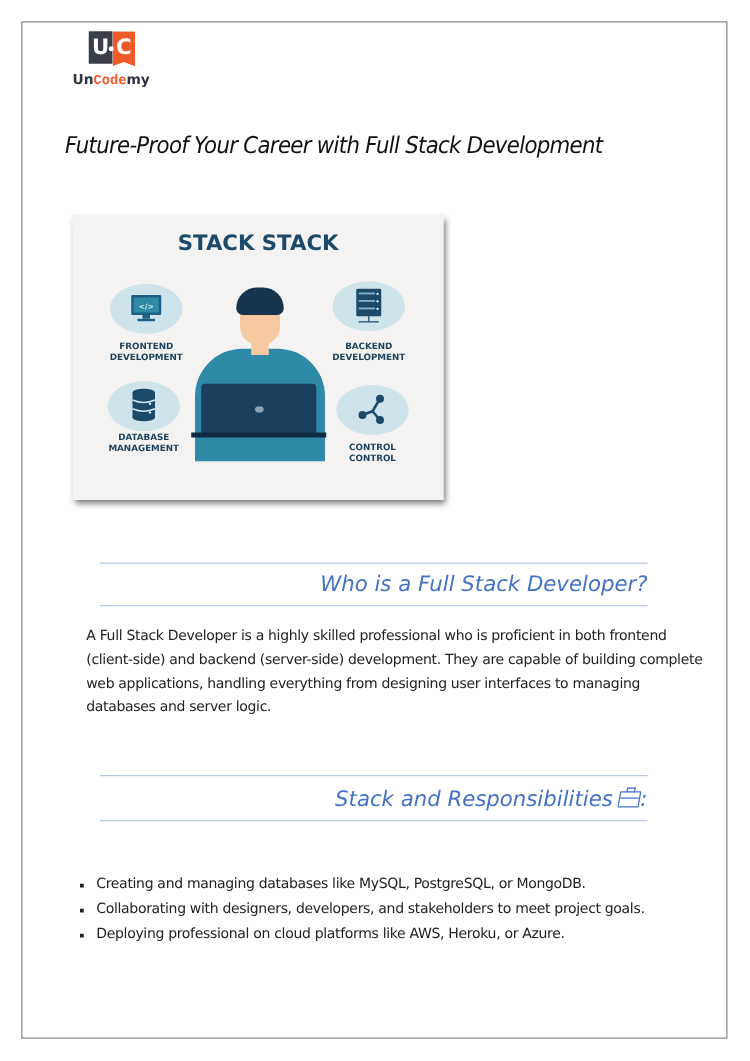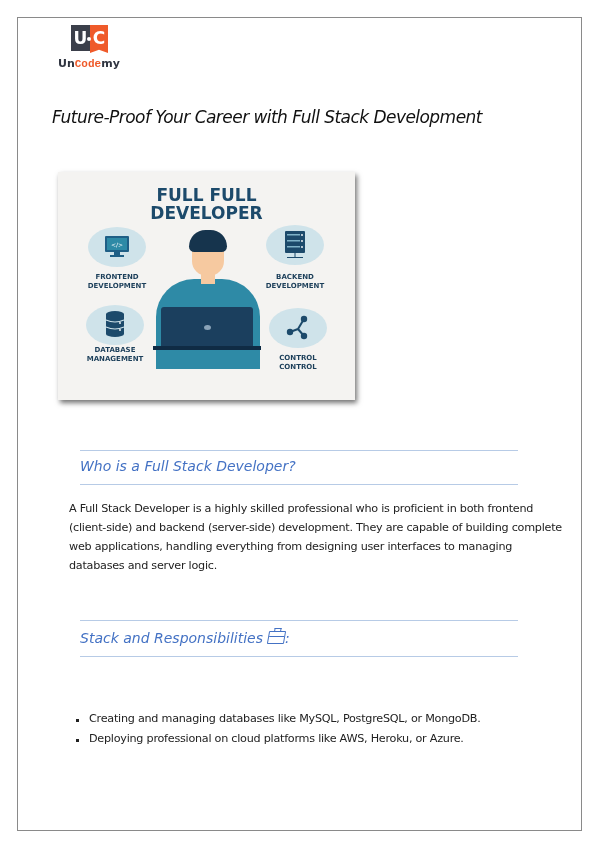--- a/index.html
+++ b/index.html
@@ -18,23 +18,23 @@
   .ig-circle { position: absolute; width: 58px; height: 40px; border-radius: 50%; background: #cfe3ea; }
   .ig-label { position: absolute; font: bold 7px "DejaVu Sans", sans-serif; color: #1c3f5a; text-align: center; line-height: 9px; width: 90px; }
   .person-hair { position: absolute; left: 131px; top: 58px; width: 38px; height: 22px; background: #16344d; border-radius: 18px 18px 6px 6px; }
   .person-face { position: absolute; left: 134px; top: 66px; width: 32px; height: 38px; background: #f6c9a0; border-radius: 12px 12px 15px 15px; }
   .person-neck { position: absolute; left: 143px; top: 100px; width: 14px; height: 12px; background: #f6c9a0; }
   .person-body { position: absolute; left: 98px; top: 107px; width: 104px; height: 90px; background: #2e8aa6; border-radius: 38px 38px 0 0; }
   .laptop { position: absolute; left: 103px; top: 135px; width: 92px; height: 40px; background: #1b3f5e; border-radius: 3px 3px 0 0; }
   .laptop-dot { position: absolute; left: 43px; top: 18px; width: 7px; height: 5px; border-radius: 50%; background: #8aa3b8; }
   .laptop-base { position: absolute; left: 95px; top: 174px; width: 108px; height: 4px; background: #0f2b44; }
   .rule { position: absolute; left: 80px; width: 438px; height: 1px; background: #b7cbe6; }
-  .section-heading { position: absolute; left: 80px; width: 438px; text-align: left; font-family: "DejaVu Sans", sans-serif; font-style: italic; font-size: 14px; color: #4472c4; }
+  .section-heading { position: absolute; left: 80px; width: 438px; text-align: right; font-family: "DejaVu Sans", sans-serif; font-style: italic; font-size: 17px; color: #4472c4; }
   .para { position: absolute; left: 69px; top: 499px; width: 500px; font: 11.2px/19px "DejaVu Sans", sans-serif; color: #222; letter-spacing: -0.25px; }
-  .bullets { position: absolute; left: 64px; top: 697px; margin: 12px; padding: 0; list-style: none; font: 11.2px/19.8px "DejaVu Sans", sans-serif; color: #222; letter-spacing: -0.25px; }
+  .bullets { position: absolute; left: 64px; top: 697px; margin: 0; padding: 0; list-style: none; font: 11.2px/19.8px "DejaVu Sans", sans-serif; color: #222; letter-spacing: -0.25px; }
   .bullets li { position: relative; padding-left: 13px; white-space: nowrap; }
   .bullets li::before { content: ""; position: absolute; left: 0; top: 10px; width: 3px; height: 3px; background: #222; }
   .briefcase { display: inline-block; width: 15px; height: 11px; border: 1.2px solid #4472c4; border-radius: 1px; position: relative; vertical-align: -1px; margin-left: 5px; transform: skewX(-10deg); }
   .briefcase::before { content: ""; position: absolute; left: 4px; top: -4px; width: 5px; height: 3px; border: 1.2px solid #4472c4; border-bottom: none; }
   .briefcase::after { content: ""; position: absolute; left: 0; top: 4px; width: 100%; height: 1px; background: #4472c4; }
 </style>
 </head>
 <body>
 
 <div class="page-border"></div>
@@ -45,22 +45,21 @@
     <div class="logo-c">C</div>
     <div class="logo-dot"></div>
   </div>
   <div class="logo-text"><span>Un</span><span class="accent">Code</span><span>my</span></div>
 </div>
 
 <div class="title">Future-Proof Your Career with Full Stack Development</div>
 
 <div class="infographic">
   <div class="ig-title">
-    <div>FULL FULL</div>
-    <div>DEVELOPER</div>
+    <div>STACK STACK</div>
   </div>
 
   <div class="ig-circle" style="left:30px;top:55px;">
     <svg width="58" height="40" viewBox="0 0 58 40">
       <rect x="17" y="9" width="24" height="16" rx="1" fill="#1f5f86"></rect>
       <rect x="19" y="11" width="20" height="12" fill="#2e8aa6"></rect>
       <rect x="26" y="25" width="6" height="3" fill="#1f5f86"></rect>
       <rect x="22" y="28" width="14" height="2" fill="#1f5f86"></rect>
       <text x="29" y="20" font-family="DejaVu Sans, sans-serif" font-size="6" fill="#fff" text-anchor="middle">&lt;/&gt;</text>
     </svg>
@@ -134,14 +133,15 @@
 <div class="rule" style="top:484px;"></div>
 
 <div class="para">A Full Stack Developer is a highly skilled professional who is proficient in both frontend (client-side) and backend (server-side) development. They are capable of building complete web applications, handling everything from designing user interfaces to managing databases and server logic.</div>
 
 <div class="rule" style="top:620px;"></div>
 <div class="section-heading" style="top:630px;"><span>Stack and Responsibilities</span><span class="briefcase"></span><span>:</span></div>
 <div class="rule" style="top:656px;"></div>
 
 <ul class="bullets">
   <li>Creating and managing databases like MySQL, PostgreSQL, or MongoDB.</li>
+  <li>Collaborating with designers, developers, and stakeholders to meet project goals.</li>
   <li>Deploying professional on cloud platforms like AWS, Heroku, or Azure.</li>
 </ul>
 
 </body></html>

